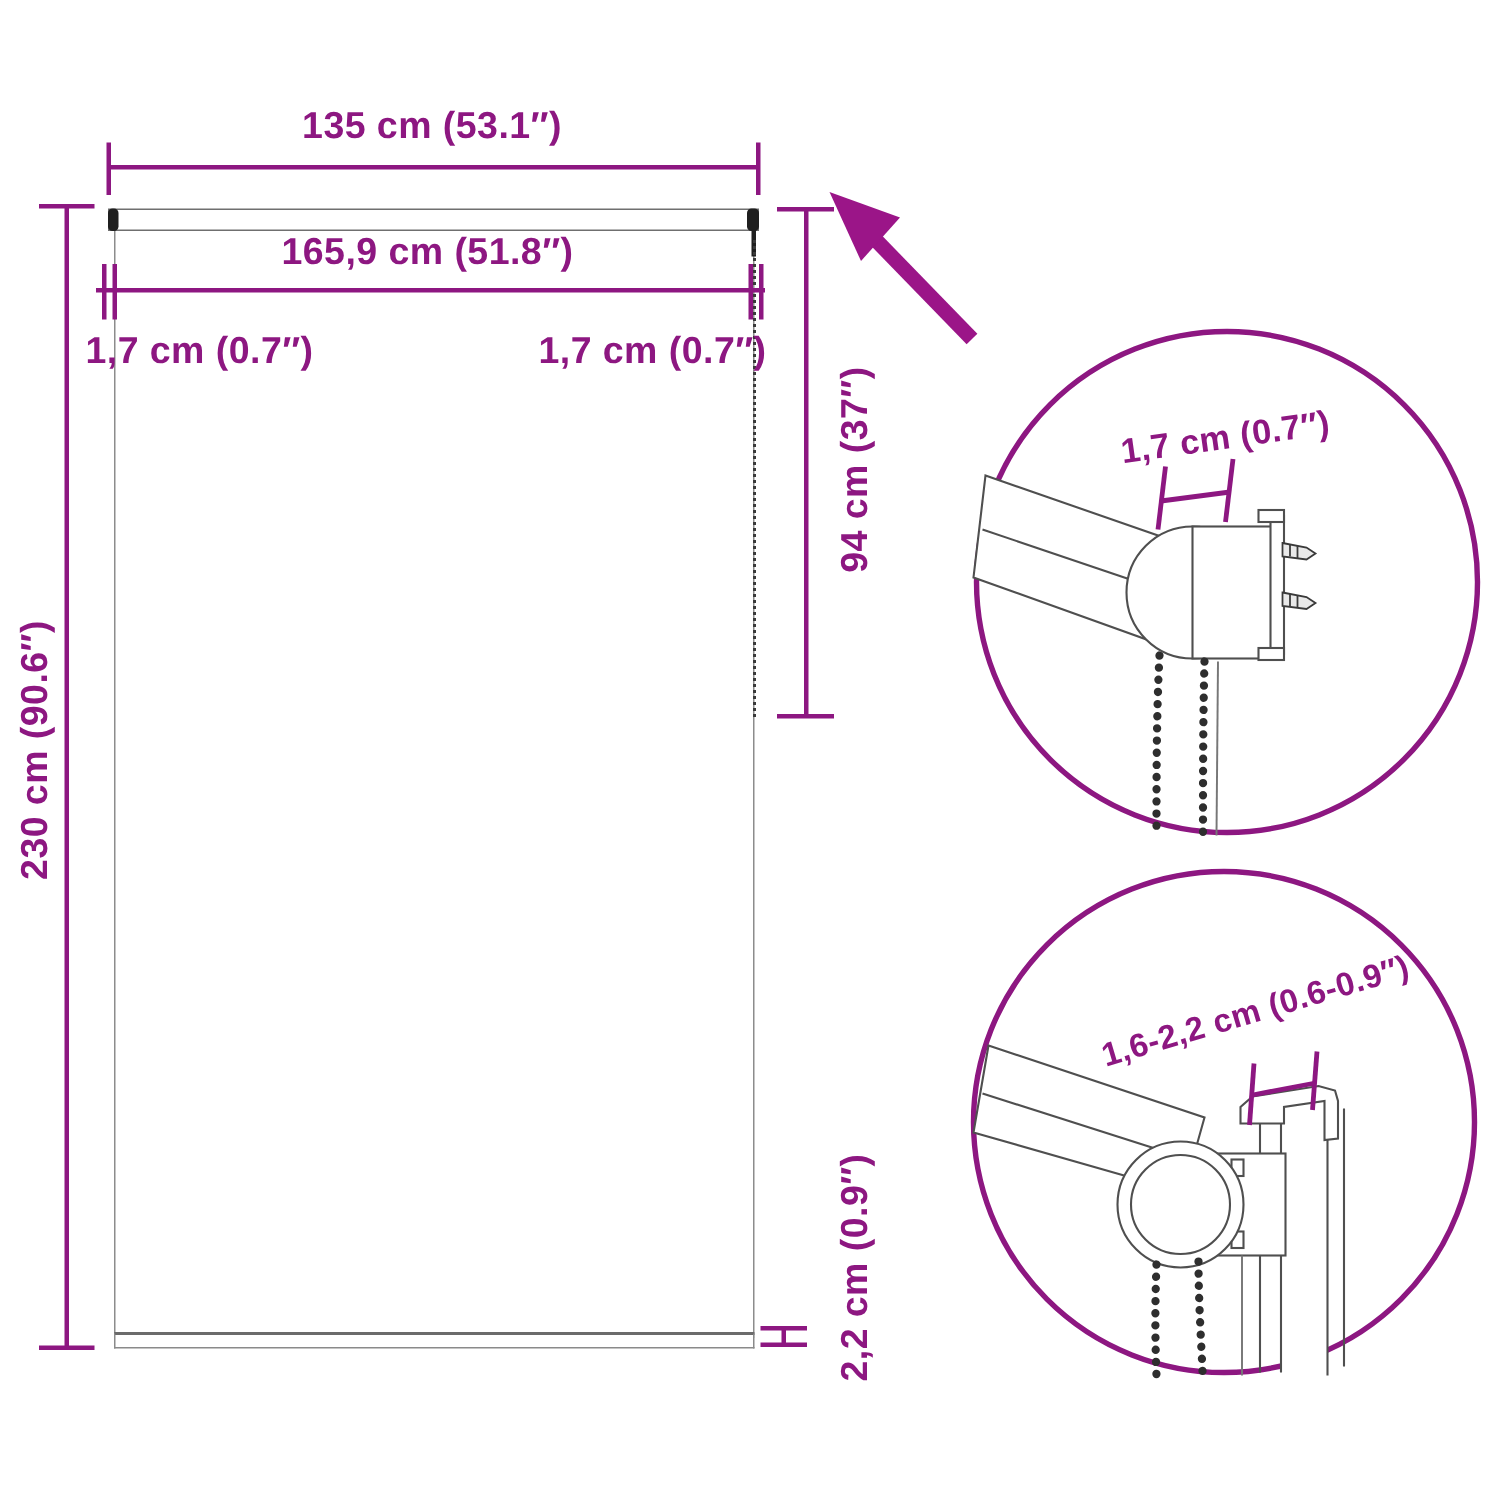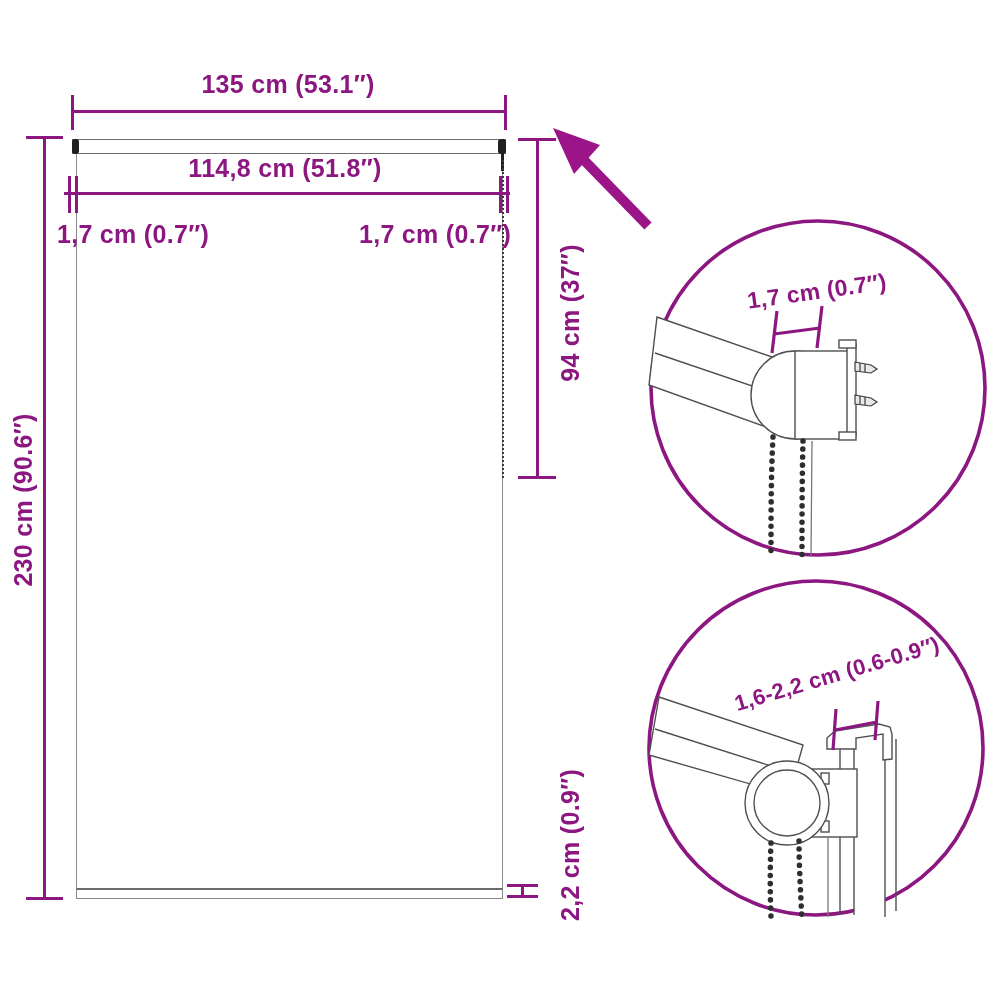--- a/index.html
+++ b/index.html
@@ -40,21 +40,21 @@
   <div class="dim" style="left:72px;top:110px;width:434px;height:3px;"></div>
   <div class="dim" style="left:71px;top:95px;width:3px;height:35px;"></div>
   <div class="dim" style="left:504px;top:95px;width:3px;height:35px;"></div>
   <div class="lbl" style="left:138px;top:70px;width:300px;height:28px;">135 cm (53.1″)</div>
 
   <div class="dim" style="left:64px;top:192px;width:446px;height:3px;"></div>
   <div class="dim" style="left:68px;top:176px;width:3px;height:37px;"></div>
   <div class="dim" style="left:75px;top:176px;width:3px;height:37px;"></div>
   <div class="dim" style="left:499px;top:176px;width:3px;height:37px;"></div>
   <div class="dim" style="left:506px;top:176px;width:3px;height:37px;"></div>
-  <div class="lbl" style="left:135px;top:154px;width:300px;height:28px;">114,8 cm (51.8″)</div>
+  <div class="lbl" style="left:135px;top:154px;width:300px;height:28px;">165,9 cm (51.8″)</div>
 
   <div class="lbl" style="left:23px;top:220px;width:220px;height:28px;">1,7 cm (0.7″)</div>
   <div class="lbl" style="left:325px;top:220px;width:220px;height:28px;">1,7 cm (0.7″)</div>
 
   <div class="dim" style="left:43px;top:137px;width:3px;height:763px;"></div>
   <div class="dim" style="left:26px;top:136px;width:37px;height:3px;"></div>
   <div class="dim" style="left:26px;top:897px;width:37px;height:3px;"></div>
   <div class="lbl vlbl" style="left:-127px;top:486px;width:300px;height:28px;">230 cm (90.6″)</div>
 
   <div class="dim" style="left:536px;top:139px;width:3px;height:339px;"></div>

